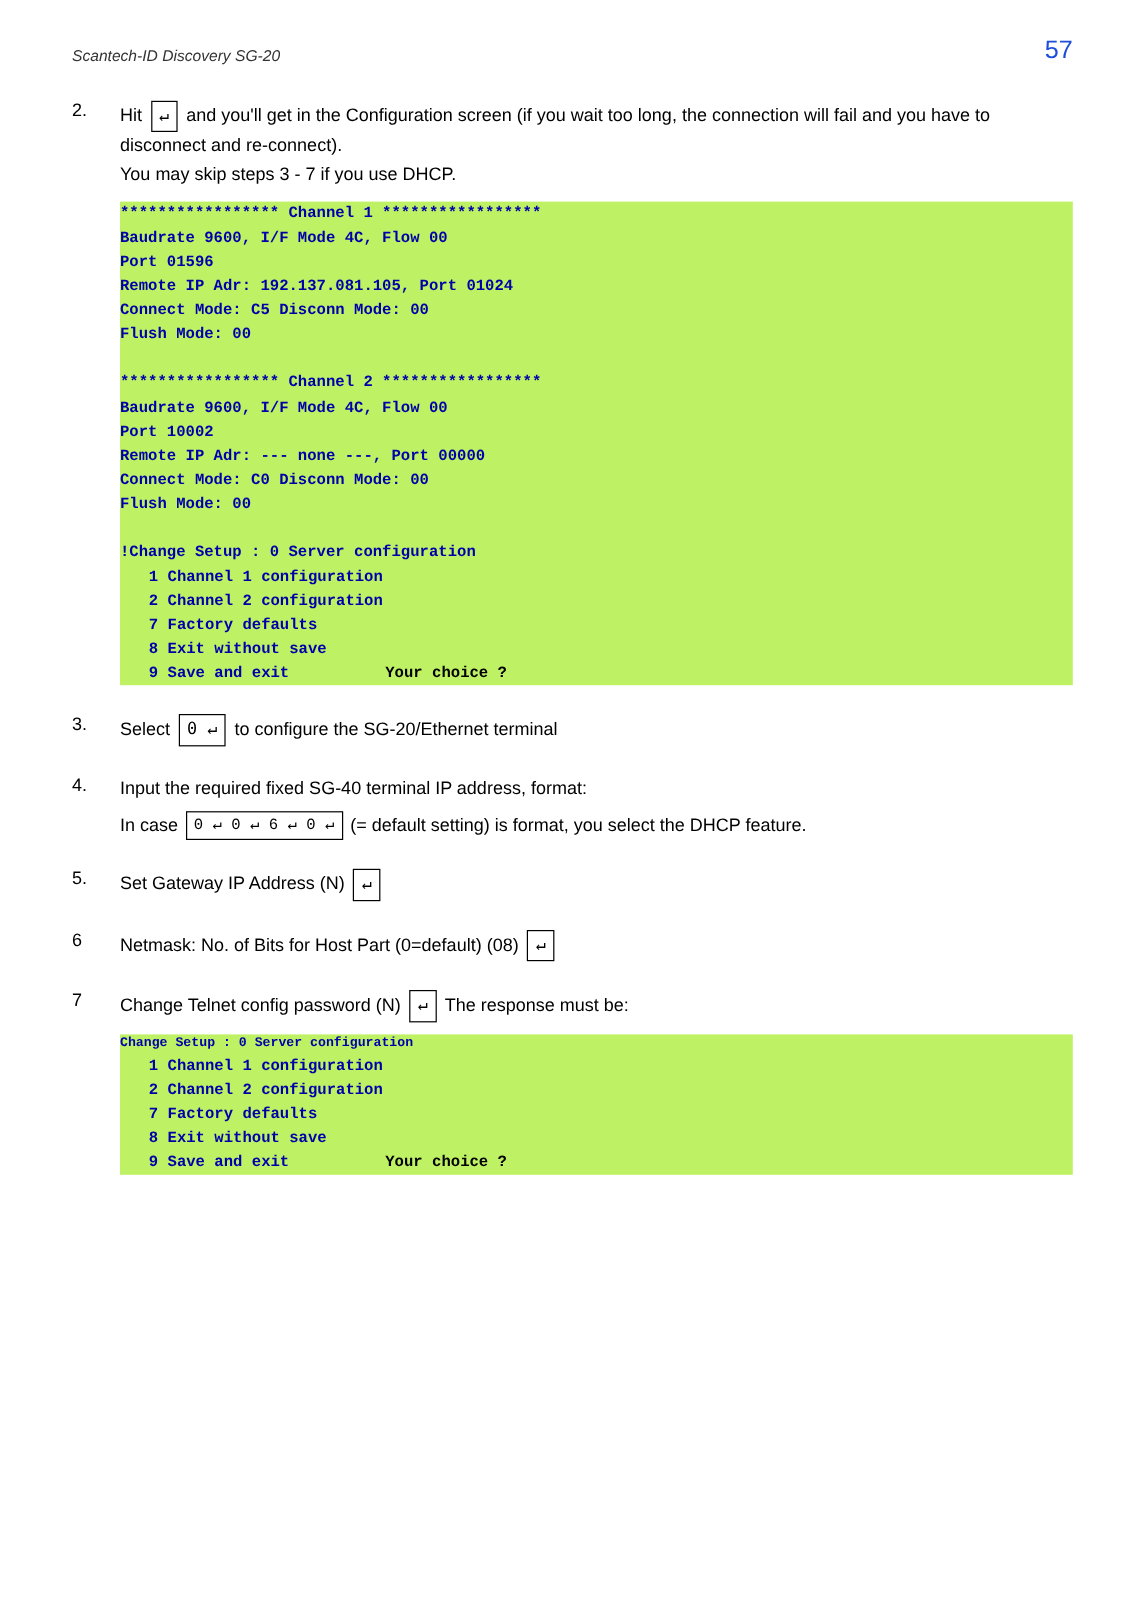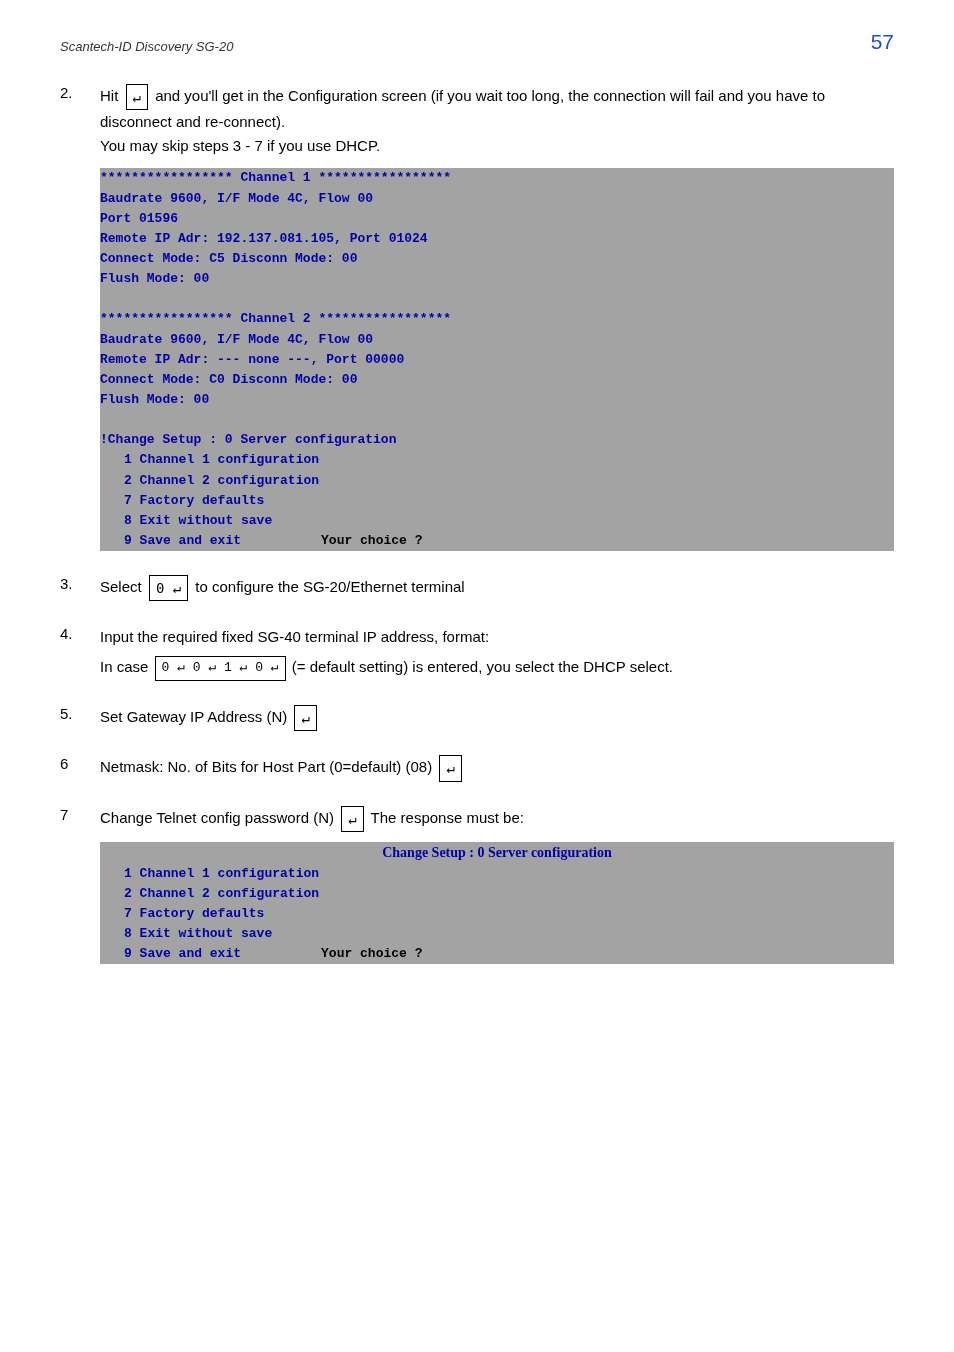--- a/index.html
+++ b/index.html
@@ -54,35 +54,34 @@
       font-family: monospace;
       background: #fff;
     }
     .terminal-block {
       font-family: 'Courier New', monospace;
       font-size: 13px;
       color: #0000aa;
       font-weight: bold;
       margin: 10px 0 10px 40px;
       line-height: 1.55;
-      background: #a3a3a3;
+      background: #bef264;
     }
     .terminal-block .your-choice {
       color: #000;
       font-weight: bold;
     }
     .menu-indent {
       margin-left: 24px;
     }
     .menu-title {
       color: #0000aa;
       font-weight: bold;
-      font-family: Liberation Serif, serif;
-      font-size: 14px;
-      text-align: center;
+      font-family: Liberation Mono, monospace;
+      font-size: 11px;
     }
     .inline-code {
       font-family: 'Courier New', monospace;
       font-size: 13px;
       display: inline-block;
       border: 1.5px solid #000;
       padding: 1px 6px;
       margin: 0 2px;
       vertical-align: middle;
     }
@@ -110,20 +109,21 @@
   <div class="terminal-block">
     <div>***************** Channel 1 *****************</div>
     <div>Baudrate 9600, I/F Mode 4C, Flow 00</div>
     <div>Port 01596</div>
     <div>Remote IP Adr: 192.137.081.105, Port 01024</div>
     <div>Connect Mode: C5  Disconn Mode: 00</div>
     <div>Flush   Mode: 00</div>
     <br>
     <div>***************** Channel 2 *****************</div>
     <div>Baudrate 9600, I/F Mode 4C, Flow 00</div>
+    <div>Port 10002</div>
     <div>Remote IP Adr: --- none ---, Port 00000</div>
     <div>Connect Mode: C0  Disconn Mode: 00</div>
     <div>Flush   Mode: 00</div>
     <br>
     
     <div>!Change Setup : 0 Server configuration</div>
     <div class="menu-indent">1 Channel 1 configuration</div>
     <div class="menu-indent">2 Channel 2 configuration</div>
     <div class="menu-indent">7 Factory defaults</div>
     <div class="menu-indent">8 Exit without save</div>
@@ -145,22 +145,22 @@
   </div>
 </div>
 
 <div class="step-section">
   <div class="step-row">
     <div class="step-num">4.</div>
     <div class="step-content">
       <span>Input the required fixed SG-40 terminal IP address, format:</span>
       <div style="margin-top:6px;">
         <span>In case</span>
-        <span class="inline-code">0 ↵ 0 ↵ 1 ↵ 0 ↵</span>
-        <span>(= default setting) is entered, you select the DHCP select.</span>
+        <span class="inline-code">0 ↵ 0 ↵ 6 ↵ 0 ↵</span>
+        <span>(= default setting) is format, you select the DHCP feature.</span>
       </div>
     </div>
   </div>
 </div>
 
 <div class="step-section">
   <div class="step-row">
     <div class="step-num">5.</div>
     <div class="step-content">
       <span>Set Gateway IP Address (N)</span>

